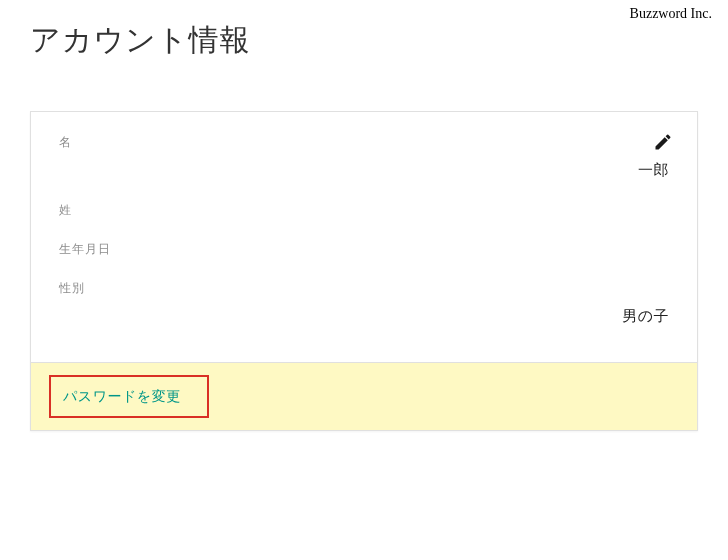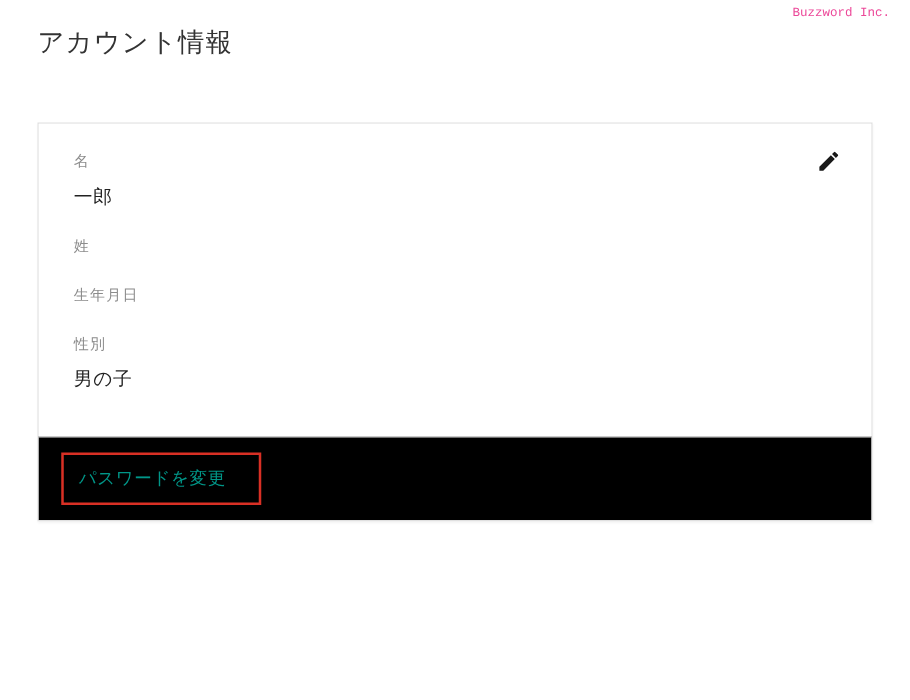--- a/index.html
+++ b/index.html
@@ -11,26 +11,26 @@
       font-family: "Hiragino Kaku Gothic ProN", "メイリオ", Meiryo, sans-serif;
       background: #ffffff;
       width: 728px;
       height: 560px;
       position: relative;
     }
     .watermark {
       position: absolute;
       top: 6px;
       right: 16px;
-      color: #ec4899;
-      font-size: 10px;
-      font-family: Liberation Mono, monospace;
+      color: #000000;
+      font-size: 14px;
+      font-family: Liberation Serif, serif;
     }
     .page-title {
-      font-size: 21px;
+      font-size: 30px;
       font-weight: 400;
       color: #333333;
       padding: 20px 0 0 30px;
       letter-spacing: 1px;
     }
     .card {
       margin: 50px 30px 0 30px;
       border: 1px solid #e0e0e0;
       box-shadow: 0 1px 2px rgba(0,0,0,0.05);
       background: #ffffff;
@@ -58,25 +58,26 @@
     .field-label {
       font-size: 12px;
       color: #8c8c8c;
       margin-bottom: 10px;
       letter-spacing: 1px;
     }
     .field-value {
       font-size: 15px;
       color: #212121;
       letter-spacing: 0.5px;
+      text-align: right;
     }
     .card-footer {
       border-top: 1px solid #e0e0e0;
       padding: 12px 18px;
-      background: #000000;
+      background: #fef9c3;
     }
     .highlight-box {
       border: 2px solid #d93025;
       display: inline-block;
       padding: 10px 12px;
       min-width: 160px;
     }
     .change-password-link {
       color: #009688;
       font-size: 14px;

